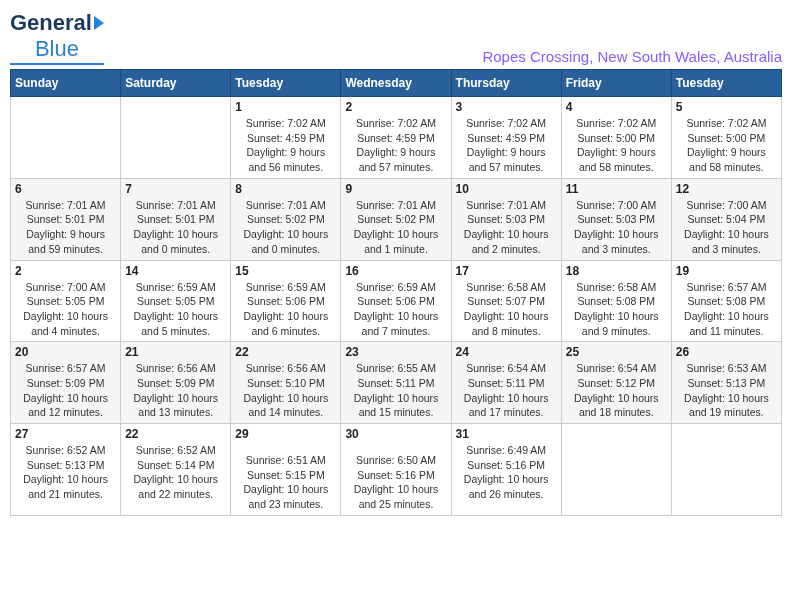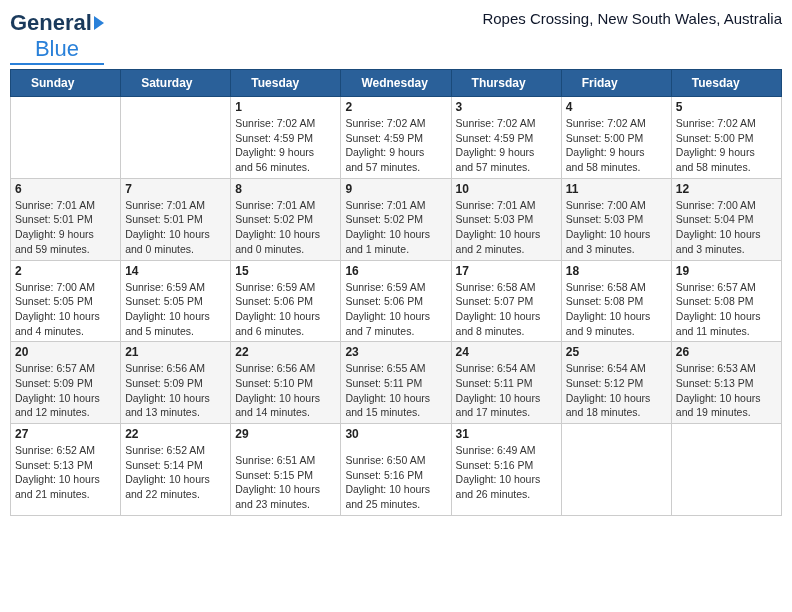--- a/index.html
+++ b/index.html
@@ -6,44 +6,44 @@
     body {
       font-family: Arial, sans-serif;
       background: #fff;
       width: 792px;
       min-height: 612px;
       padding: 10px;
     }
     .header {
       display: flex;
       justify-content: space-between;
-      align-items: flex-start;
+      align-items: flex-end;
       margin-bottom: 4px;
     }
     .title-area {
       text-align: right;
     }
     .month-title {
       font-size: 36px;
       font-weight: bold;
       color: #1a3a5c;
     }
     .location-title {
       font-size: 15px;
-      color: #0f172a;
+      color: #8b5cf6;
     }
     .calendar {
       width: 100%;
       border-collapse: collapse;
       font-size: 11px;
     }
     .calendar th {
       background: #2a6099;
       color: #fff;
-      padding: 6px 20px;
+      padding: 6px 4px;
       text-align: left;
       font-size: 12px;
       border: 1px solid #1a4a7a;
     }
     .calendar td {
       border: 1px solid #ccc;
       padding: 3px 4px;
       vertical-align: top;
       width: 110px;
       min-height: 80px;
@@ -56,20 +56,21 @@
       font-weight: bold;
       font-size: 12px;
       color: #222;
       display: block;
       margin-bottom: 2px;
     }
     .day-info {
       color: #333;
       font-size: 10.5px;
       line-height: 1.4;
+      text-align: center;
     }
     .empty-cell {
       background: #fff !important;
     }
     .logo-blue {
       color: #2980d9;
       font-weight: normal;
       font-size: 22px;
     }
     .logo-dark {

